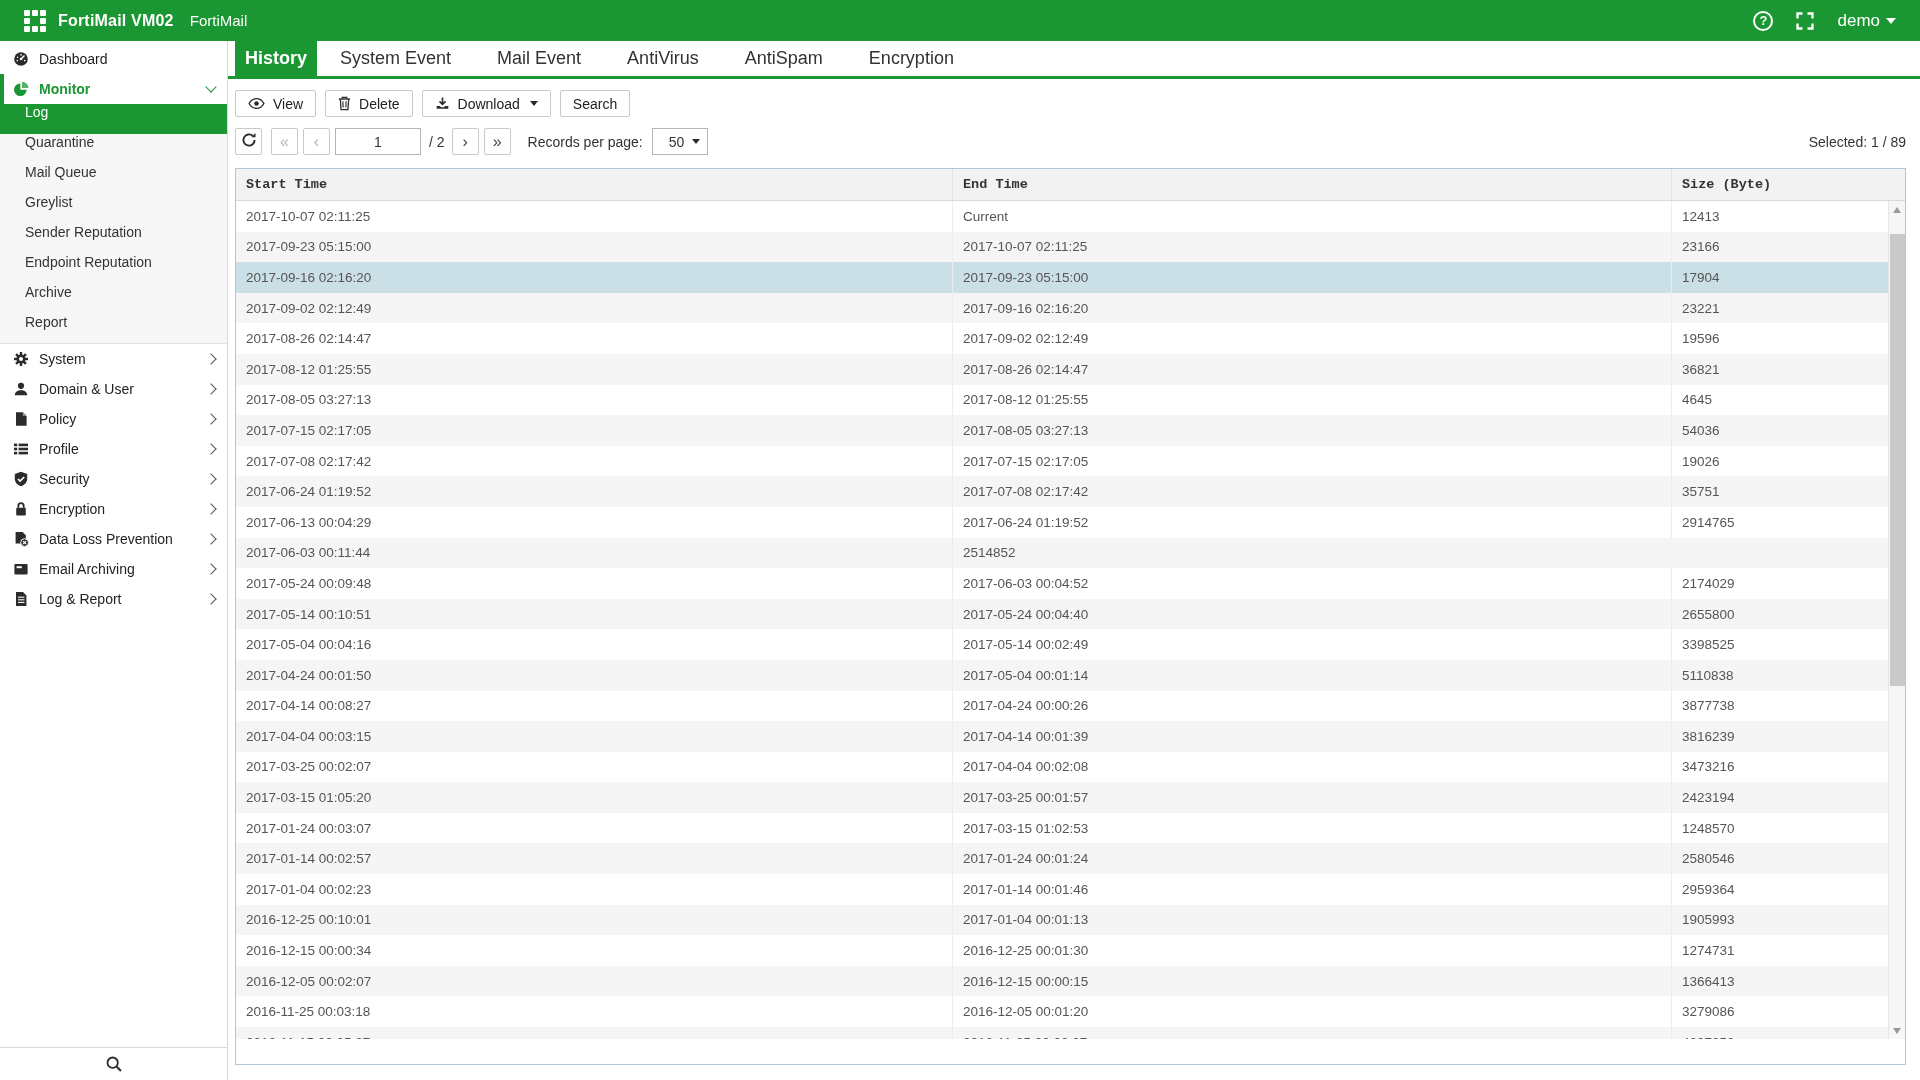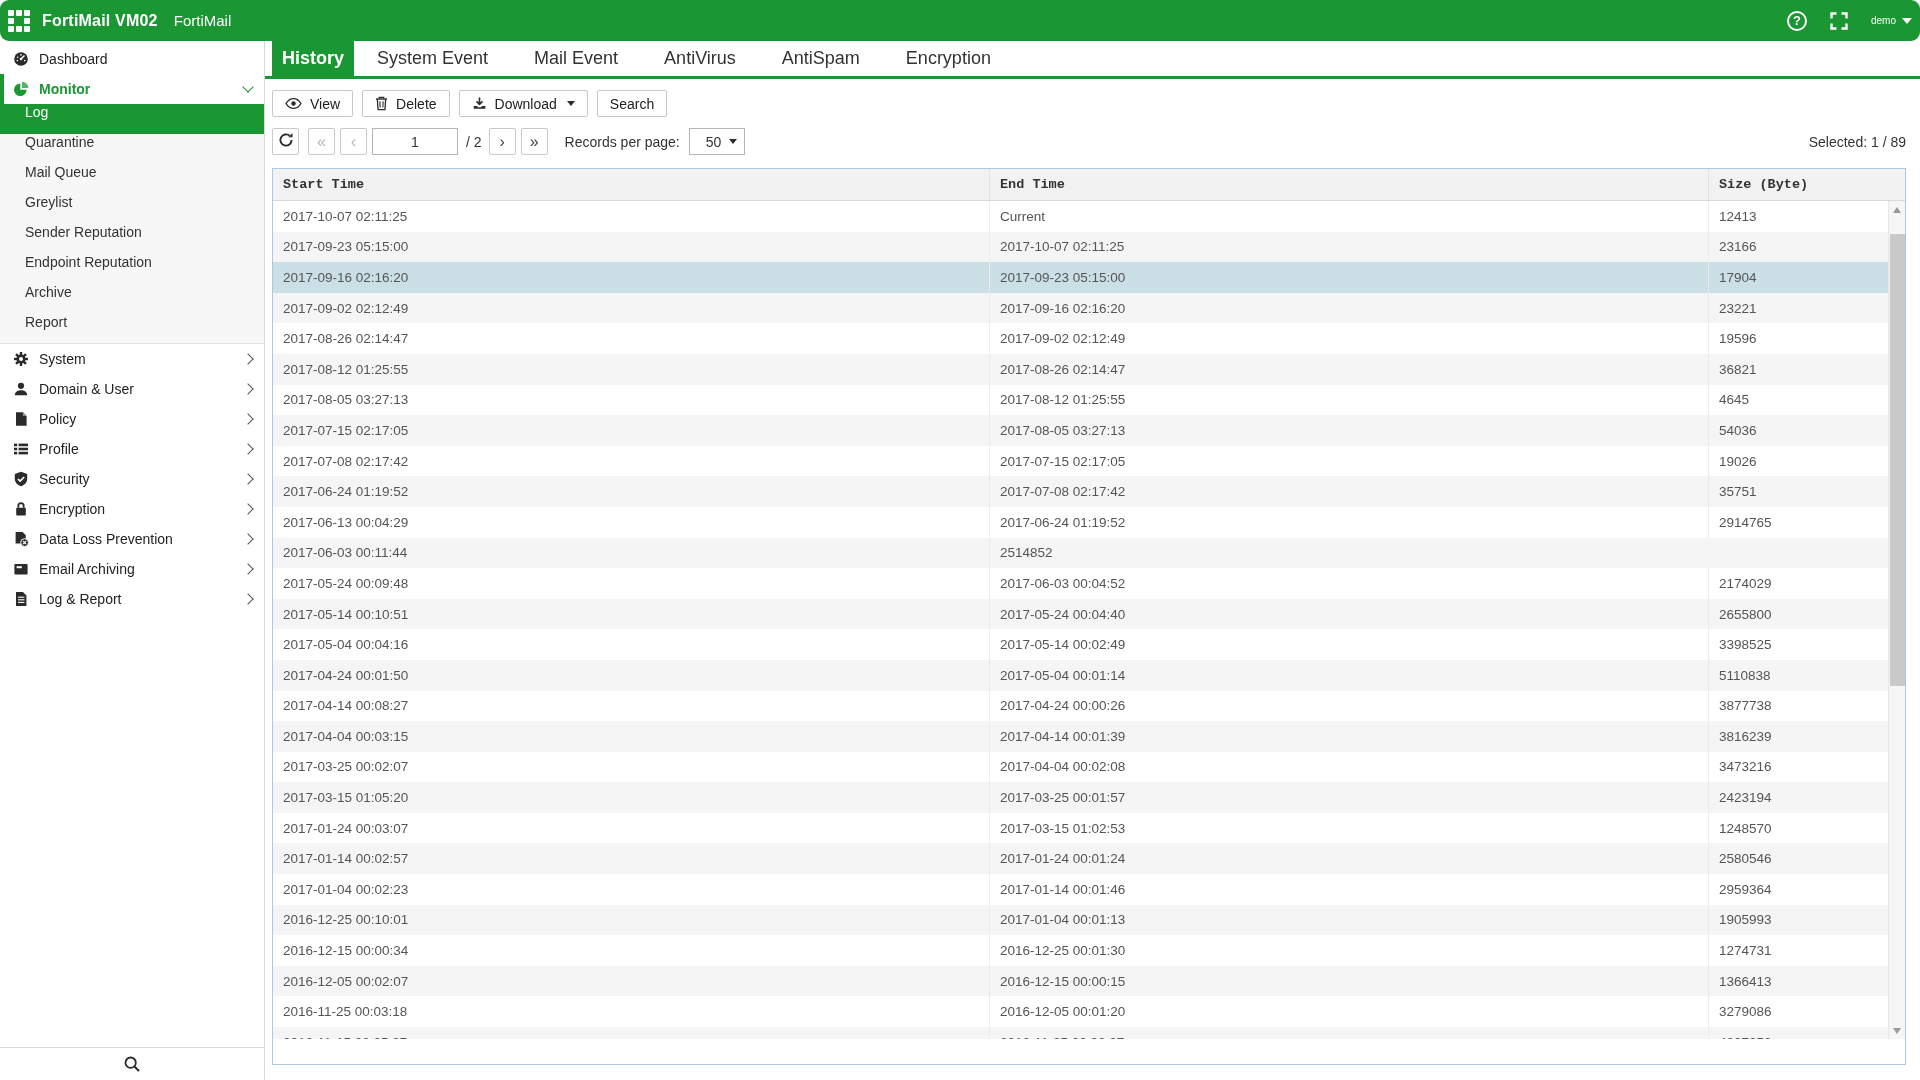--- a/index.html
+++ b/index.html
@@ -1,34 +1,34 @@
 <!DOCTYPE html>
 <html><head>
 <meta charset="utf-8">
 <style>
   * { box-sizing: border-box; }
   html,body { width:1920px; height:1080px; margin:0; overflow:hidden;
     font-family:"Liberation Sans","DejaVu Sans",sans-serif; background:#fff; color:#333; }
 
   
-  .topbar { height:41px; background:#1a9632; display:flex; align-items:center; padding:0 8px; color:#fff;border-radius:9px; }
+  .topbar { height:41px; background:#1a9632; display:flex; align-items:center; padding:0 24px; color:#fff; }
   .logo-grid { display:grid; grid-template-columns:repeat(3,6px); grid-template-rows:repeat(3,6px); gap:2px; margin-right:12px; }
   .logo-grid span { background:#fff; border-radius:1px; }
   .logo-grid span.empty { background:transparent; }
   .device { font-weight:bold; font-size:16px; margin-right:16px; letter-spacing:.2px; }
   .product { font-size:15px; }
   .topbar-right { margin-left:auto; display:flex; align-items:center; gap:22px; }
   .help-circle { width:20px; height:20px; border:2px solid #fff; border-radius:50%; display:flex; align-items:center; justify-content:center; font-size:13px; font-weight:bold; cursor:pointer; }
   .fs-icon { cursor:pointer; display:flex; }
-  .user-menu { display:flex; align-items:center; gap:6px; font-size:10px; cursor:pointer; }
+  .user-menu { display:flex; align-items:center; gap:6px; font-size:17px; cursor:pointer; }
   .caret-down-w { width:0; height:0; border-left:5px solid transparent; border-right:5px solid transparent; border-top:6px solid #fff; }
 
   
   .main { display:flex; height:1039px; }
-  .sidebar { width:265px; border-right:1px solid #d9d9d9; position:relative; background:#fff; padding-top:3px; flex:none; }
+  .sidebar { width:228px; border-right:1px solid #d9d9d9; position:relative; background:#fff; padding-top:3px; flex:none; }
   .content { flex:1; display:flex; flex-direction:column; min-width:0; }
 
   
   .side-top { height:30px; display:flex; align-items:center; padding:0 12px; font-size:14px; color:#222; cursor:pointer; }
   .side-top .icn { width:17px; height:17px; margin-right:10px; display:flex; align-items:center; justify-content:center; flex:none; }
   .side-top.act { color:#1a9632; border-left:4px solid #1a9632; padding-left:8px; font-weight:bold; }
   .chev { width:8px; height:8px; border-right:1.6px solid #555; border-bottom:1.6px solid #555; margin-left:auto; flex:none; }
   .chev-r { transform:rotate(-45deg); }
   .chev-d { transform:rotate(45deg); margin-top:-4px; }
   .side-top.act .chev { border-color:#1a9632; }

